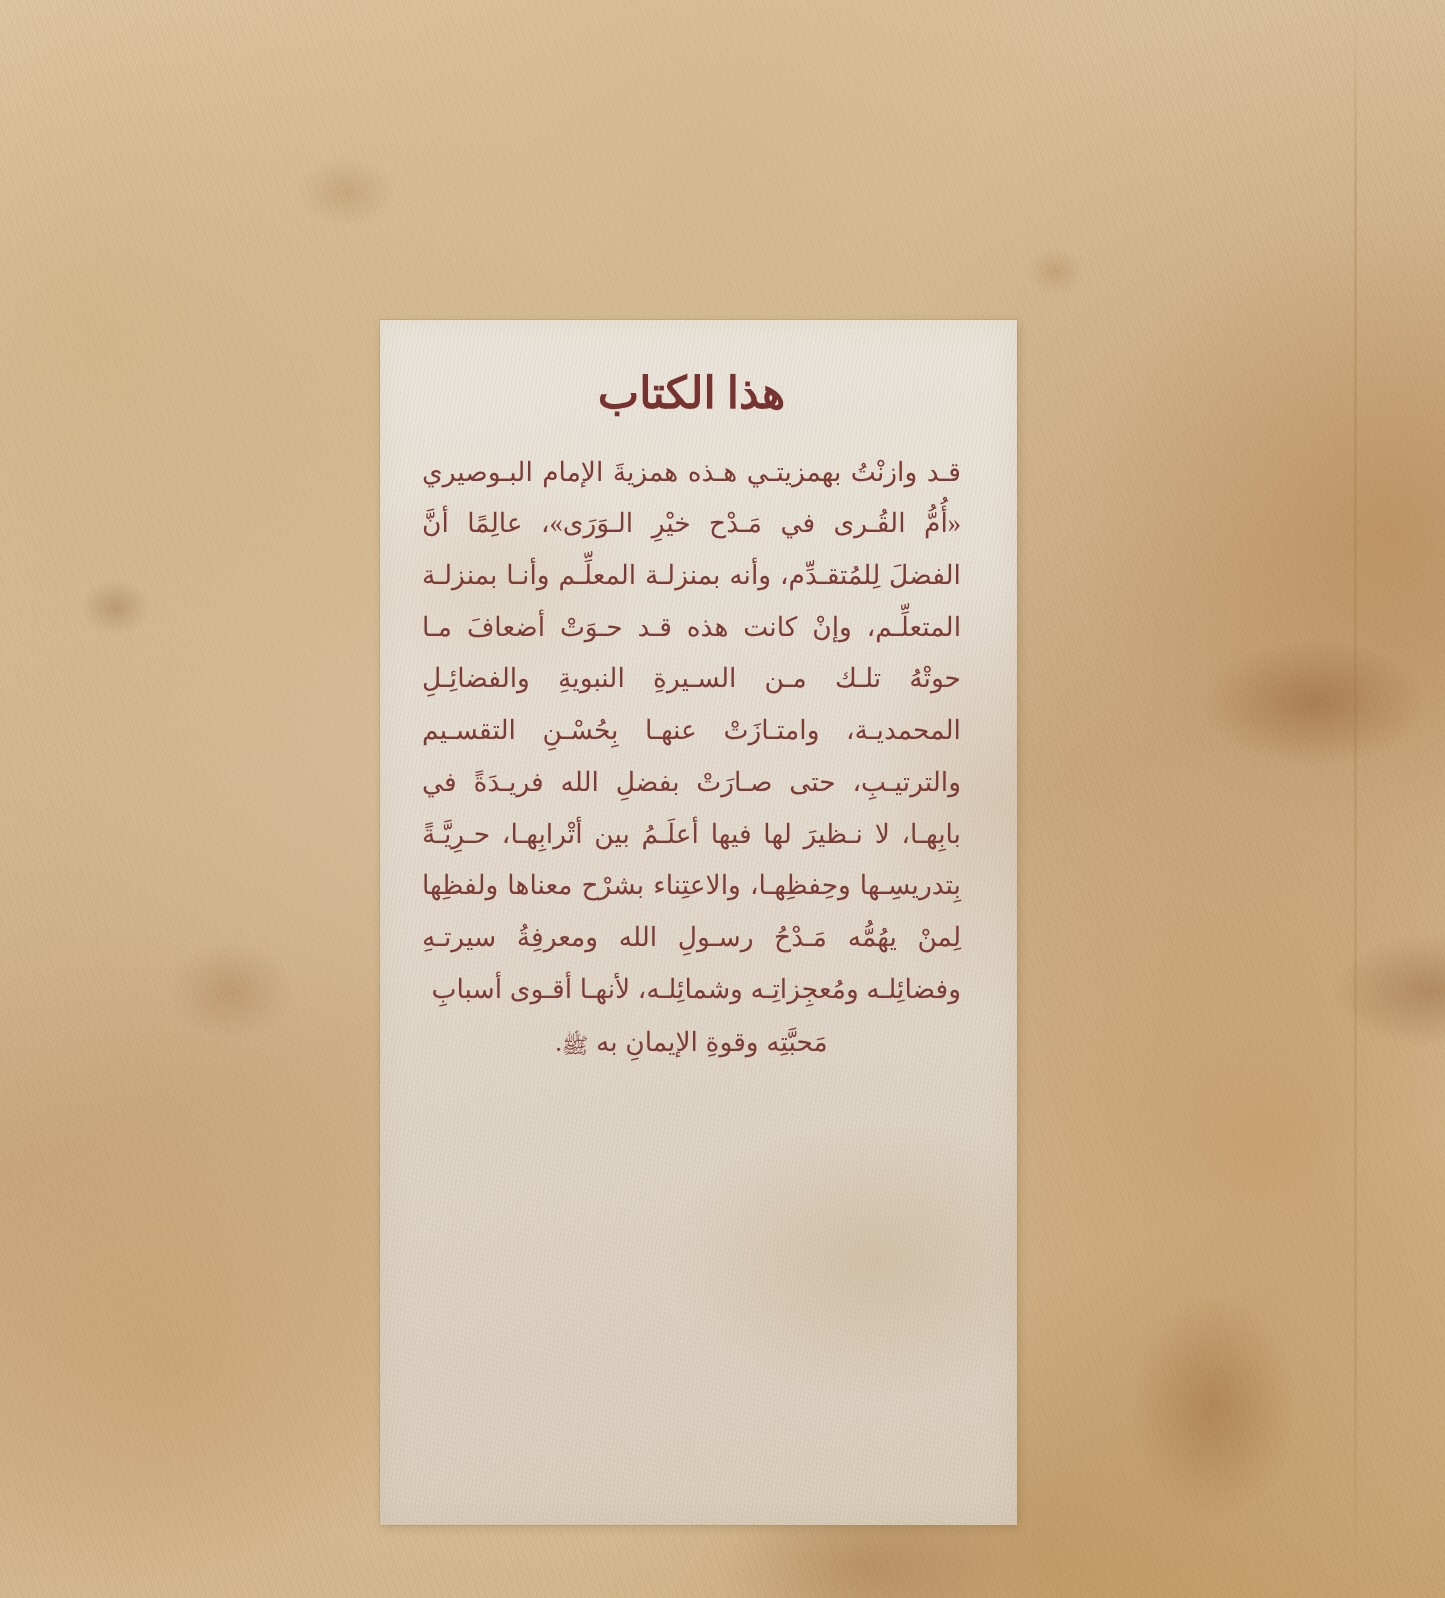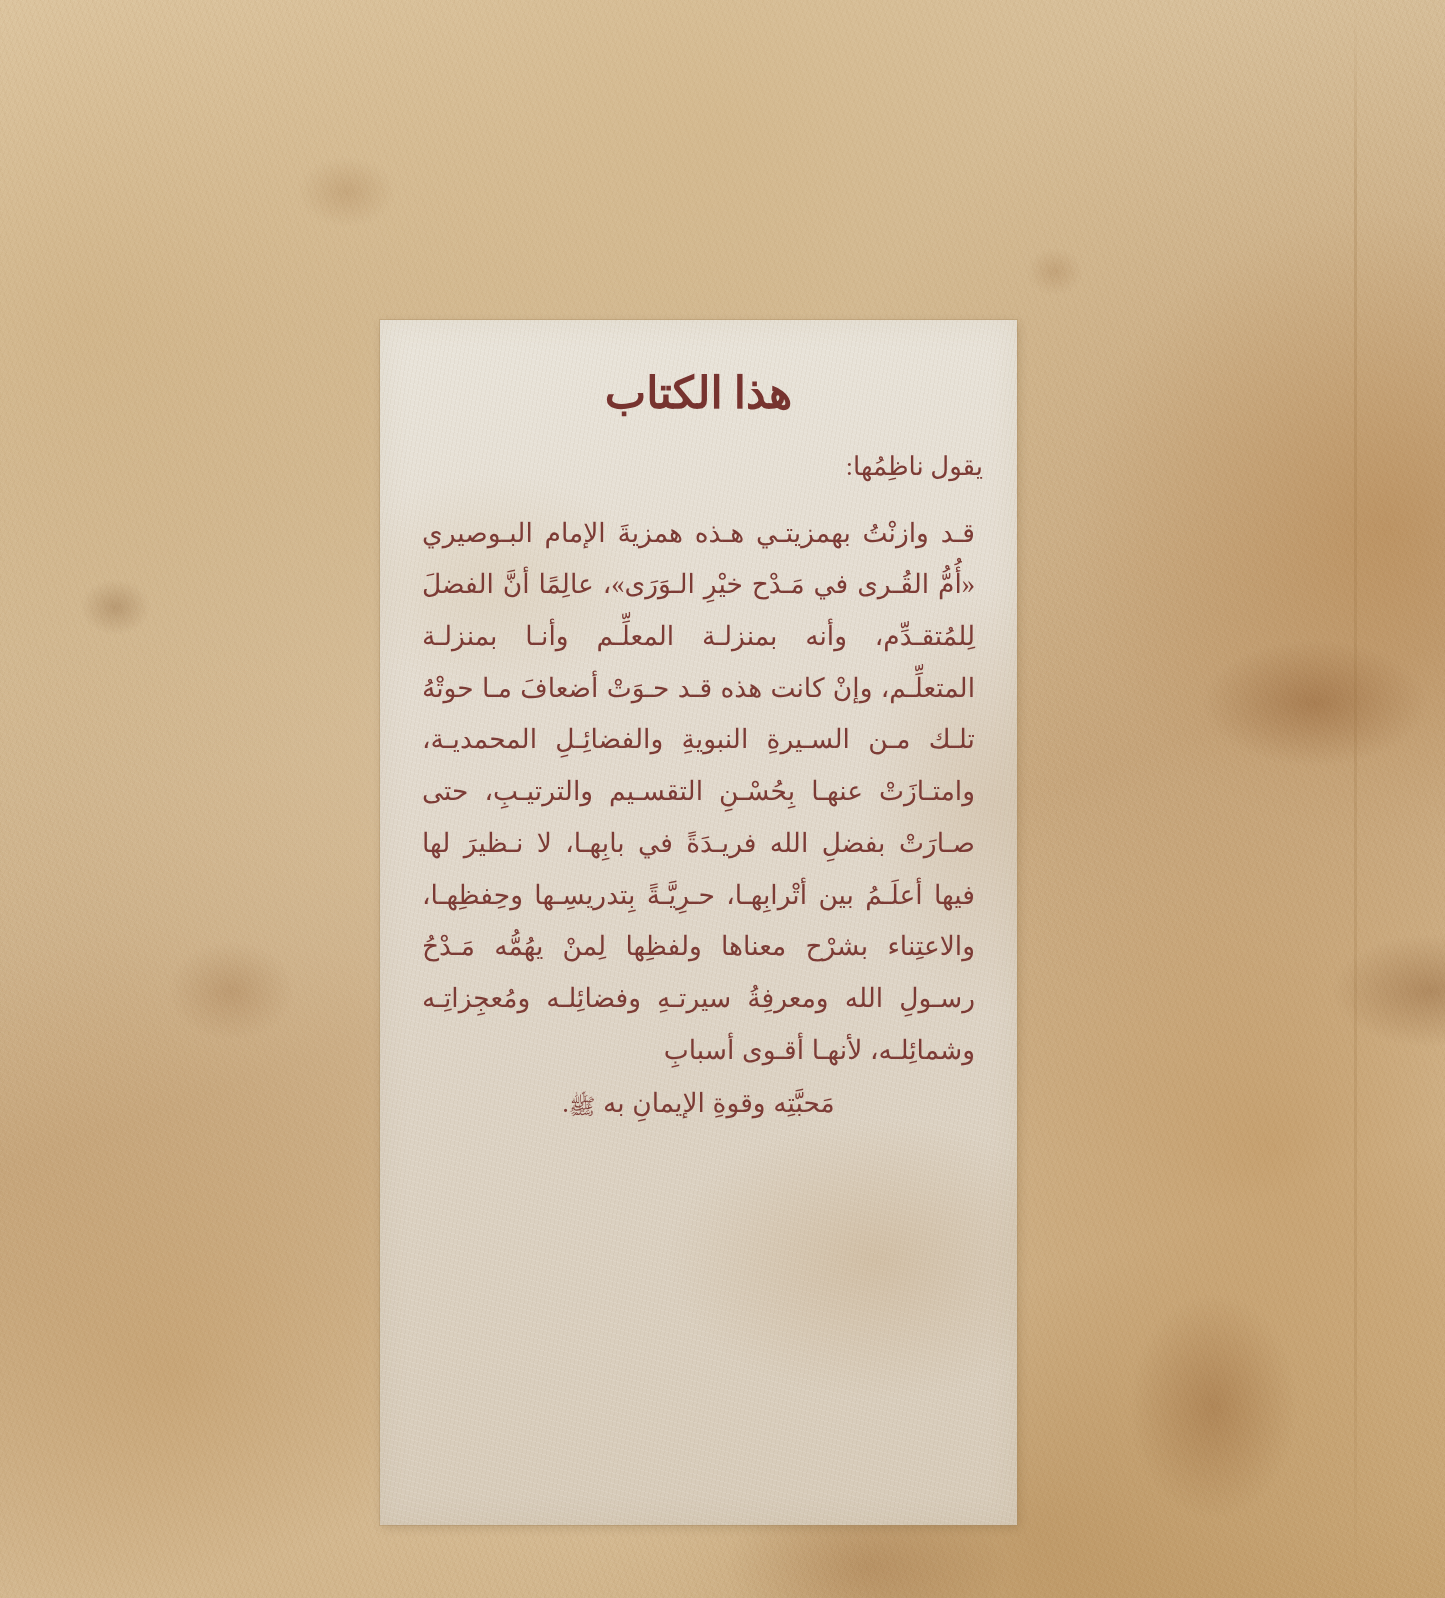--- a/index.html
+++ b/index.html
@@ -64,21 +64,21 @@
     pointer-events: none;
   }
 
   
   #label {
     position: absolute;
     left: 380px;
     top: 320px;
     width: 637px;
     height: 1205px;
-    padding: 40px 34px 30px 34px;
+    padding: 40px 48px 30px 34px;
     box-sizing: border-box;
     background-color: #ded7cb;
     background-image:
       radial-gradient(ellipse 300px 200px at 78% 78%, rgba(176,132,76,0.22), rgba(176,132,76,0) 70%),
       radial-gradient(ellipse 220px 160px at 18% 22%, rgba(190,160,110,0.16), rgba(190,160,110,0) 70%),
       radial-gradient(ellipse 180px 300px at 96% 40%, rgba(168,126,72,0.18), rgba(168,126,72,0) 72%),
       repeating-linear-gradient(100deg, rgba(120,95,60,0.05) 0px, rgba(120,95,60,0.05) 1px, rgba(255,255,255,0) 1px, rgba(255,255,255,0) 4px),
       repeating-linear-gradient(15deg, rgba(255,255,255,0.10) 0px, rgba(255,255,255,0.10) 1px, rgba(255,255,255,0) 1px, rgba(255,255,255,0) 5px),
       linear-gradient(175deg, #e9e4da 0%, #e2dace 35%, #dcd2c3 65%, #d7cbb9 100%);
     box-shadow:
@@ -133,19 +133,18 @@
 </style>
 </head>
 <body>
 
 <div id="cover">
 
   <div id="label">
 
     <h1 id="label-title">هذا الكتاب</h1>
 
-    <p id="label-intro">يقول ناظِمُها:</p>
 
     <p id="label-body"><span>قـد وازنْتُ بهمزيتـي هـذه همزيةَ الإمام البـوصيري «أُمُّ القُـرى في مَـدْح خيْرِ الـوَرَى»، عالِمًا أنَّ الفضلَ لِلمُتقـدِّم، وأنه بمنزلـة المعلِّـم وأنـا بمنزلـة المتعلِّـم، وإنْ كانت هذه قـد حـوَتْ أضعافَ مـا حوتْهُ تلـك مـن السـيرةِ النبويةِ والفضائِـلِ المحمديـة، وامتـازَتْ عنهـا بِحُسْـنِ التقسـيم والترتيـبِ، حتى صـارَتْ بفضلِ الله فريـدَةً في بابِهـا، لا نـظيرَ لها فيها أعلَـمُ بين أتْرابِهـا، حـرِيَّـةً بِتدريسِـها وحِفظِهـا، والاعتِناء بشرْح معناها ولفظِها لِمنْ يهُمُّه مَـدْحُ رسـولِ الله ومعرفِةُ سيرتـهِ وفضائِلـه ومُعجِزاتِـه وشمائِلـه، لأنهـا أقـوى أسبابِ</span><span class="last-line"><span>مَحبَّتِه وقوةِ الإيمانِ به</span> <span class="salla">ﷺ</span>.</span></p>
 
   </div>
 
 </div>
 
 </body></html>

